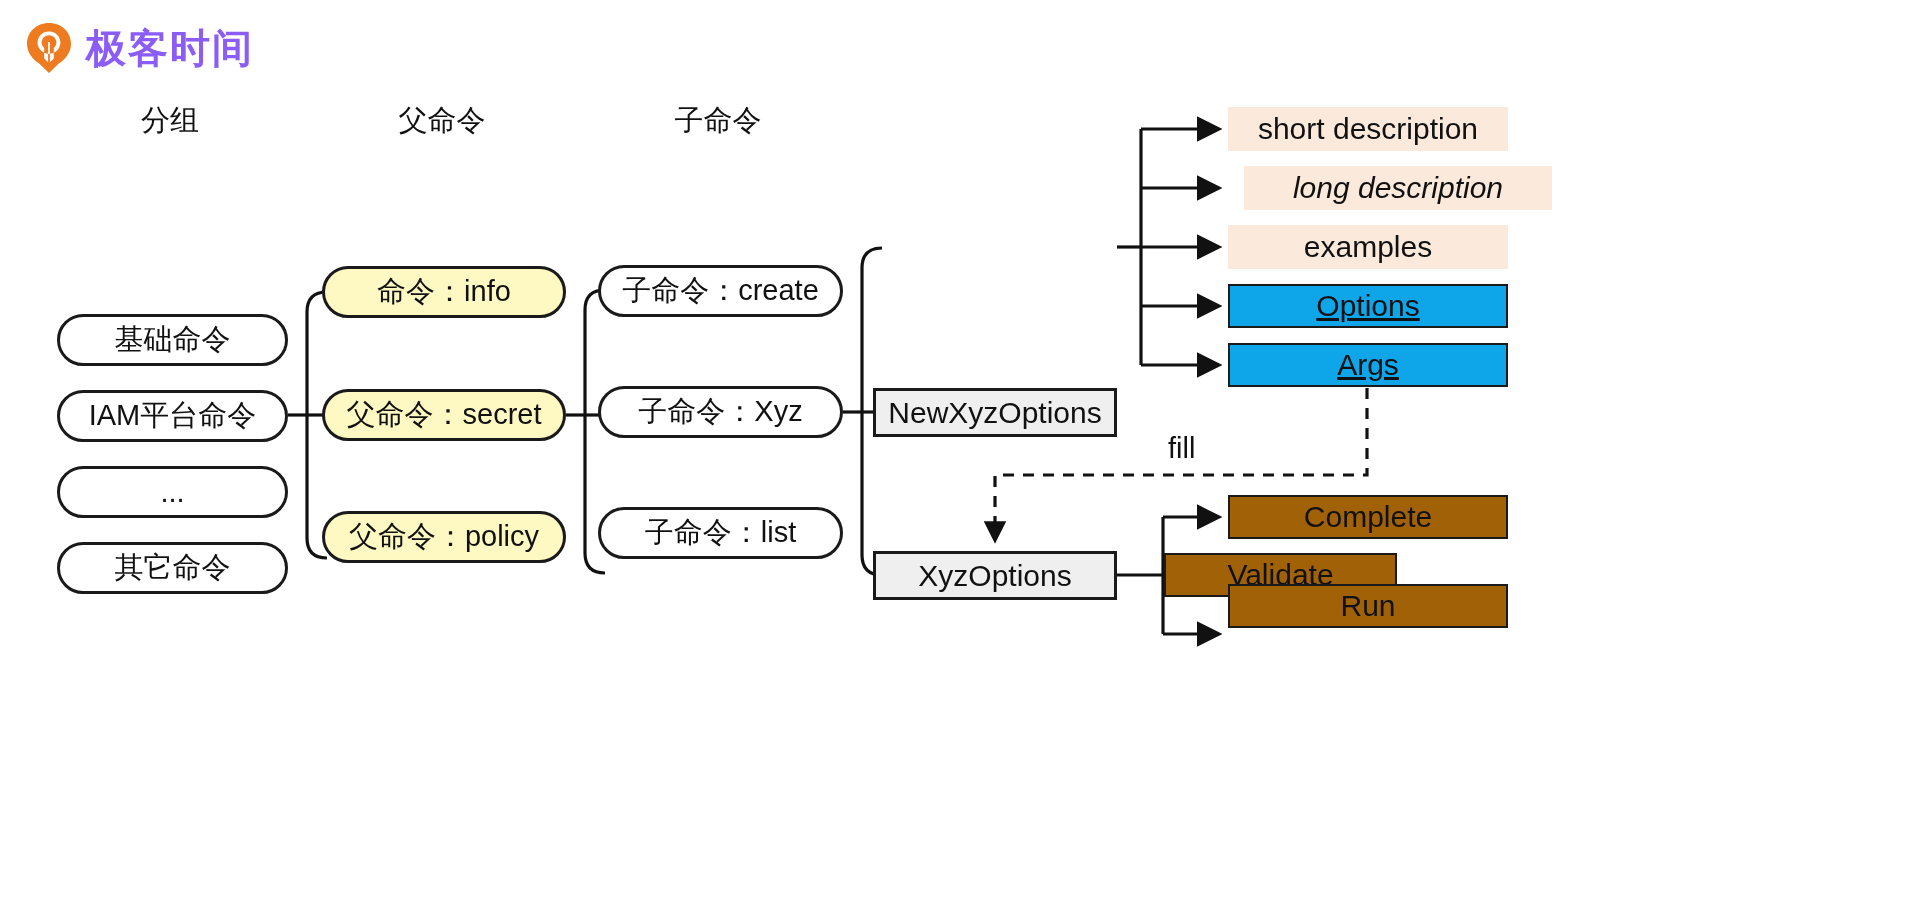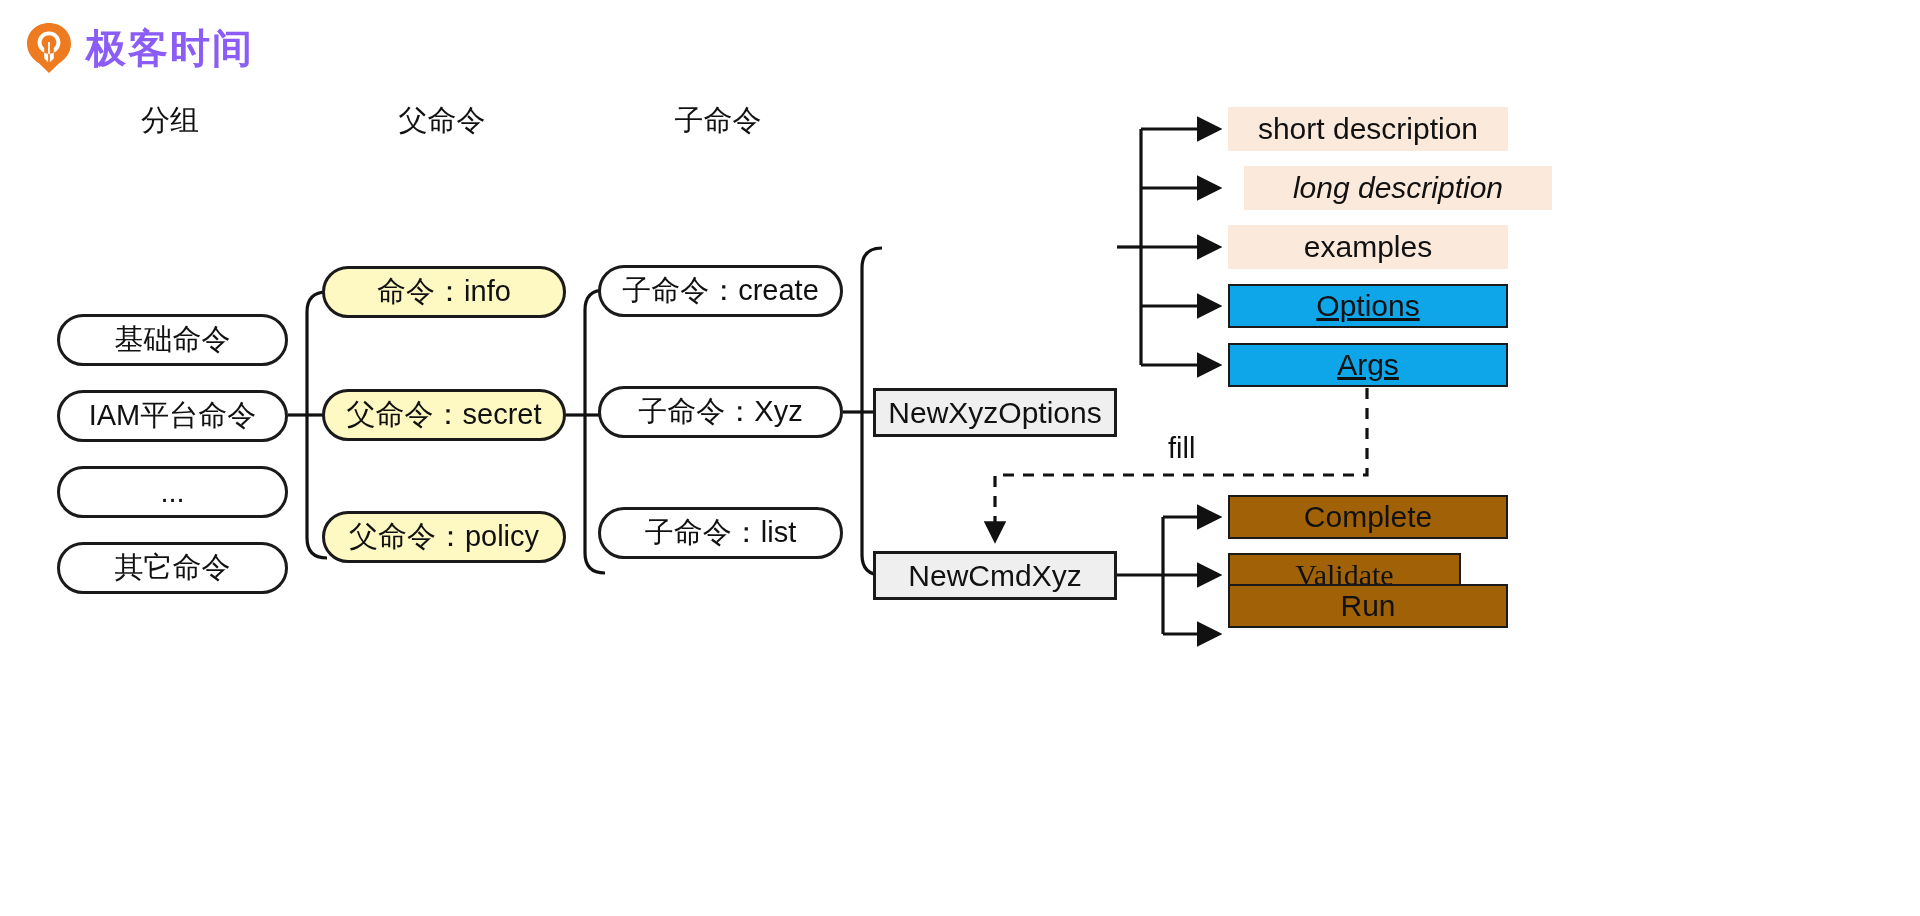--- a/index.html
+++ b/index.html
@@ -119,27 +119,27 @@
 
   <div class="node pill gray" style="left:322px;top:266px;width:244px;height:52px;">命令：info</div>
   <div class="node pill gray" style="left:322px;top:389px;width:244px;height:52px;">父命令：secret</div>
   <div class="node pill gray" style="left:322px;top:511px;width:244px;height:52px;">父命令：policy</div>
 
   <div class="node pill" style="left:598px;top:265px;width:245px;height:52px;">子命令：create</div>
   <div class="node pill" style="left:598px;top:386px;width:245px;height:52px;">子命令：Xyz</div>
   <div class="node pill" style="left:598px;top:507px;width:245px;height:52px;">子命令：list</div>
 
   <div class="node rect" style="left:873px;top:388px;width:244px;height:49px;">NewXyzOptions</div>
-  <div class="node rect" style="left:873px;top:551px;width:244px;height:49px;">NewCmdXyz</div>
+  <div class="node rect" style="left:873px;top:551px;width:244px;height:49px;">XyzOptions</div>
 
   <div class="node flat peach" style="left:1228px;top:107px;width:280px;height:44px;">short description</div>
   <div class="node flat peach" style="left:1244px;top:166px;width:308px;height:44px;font-style:italic;">long description</div>
   <div class="node flat peach" style="left:1228px;top:225px;width:280px;height:44px;">examples</div>
   <div class="node bordered green" style="left:1228px;top:284px;width:280px;height:44px;">Options</div>
   <div class="node bordered green" style="left:1228px;top:343px;width:280px;height:44px;">Args</div>
 
   <div class="node bordered lav" style="left:1228px;top:495px;width:280px;height:44px;">Complete</div>
-  <div class="node bordered lav" style="left:1228px;top:553px;width:233px;height:44px;font-family:Liberation Serif, serif;">Validate</div>
+  <div class="node bordered lav" style="left:1164px;top:553px;width:233px;height:44px;">Validate</div>
   <div class="node bordered lav" style="left:1228px;top:584px;width:280px;height:44px;">Run</div>
 
   <div class="label-fill" style="left:1168px;top:432px;">fill</div>
 
 </div>
 
 </body></html>

